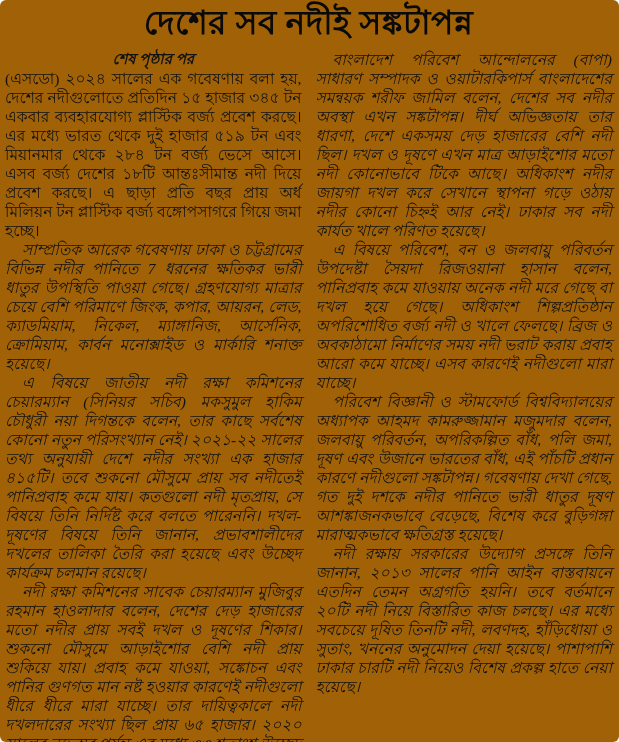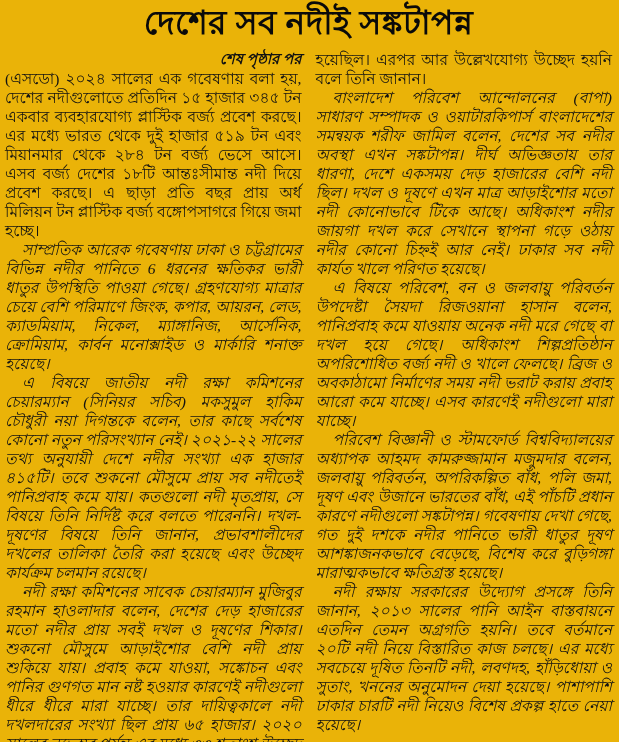--- a/index.html
+++ b/index.html
@@ -4,26 +4,27 @@
 <style>
   html, body {
     margin: 0;
     padding: 0;
     background: #ffffff;
   }
   .page {
     position: relative;
     width: 619px;
     height: 742px;
-    background: #eab308;
+    background: #a16207;
     color: #121212;
     font-family: "Liberation Serif", "DejaVu Serif", serif;
     overflow: hidden;
     box-sizing: border-box;
     padding: 2px 7px 4px 5px;
+    border-radius: 6px;
   }
   .headline {
     text-align: center;
     font-size: 33px;
     font-weight: bold;
     line-height: 42px;
     letter-spacing: 0.5px;
     margin: 0 0 6px 0;
     color: #0a0a0a;
   }
@@ -37,50 +38,49 @@
     min-width: 0;
     font-size: 15.5px;
     line-height: 19px;
     text-align: justify;
   }
   .continuation {
     font-weight: bold;
     font-style: italic;
     font-size: 15px;
     line-height: 19px;
-    text-align: right;
+    text-align: center;
   }
   .para {
     margin: 0;
   }
   .para.indent {
     text-indent: 17px;
     font-style: italic;
   }
 </style>
 </head>
 <body>
 
 <div class="page">
   <h1 class="headline">দেশের সব নদীই সঙ্কটাপন্ন</h1>
 
   <div class="columns">
     <div class="col">
       <div class="continuation">শেষ পৃষ্ঠার পর</div>
       <div>
           <p class="para">(এসডো) ২০২৪ সালের এক গবেষণায় বলা হয়, দেশের নদীগুলোতে প্রতিদিন ১৫ হাজার ৩৪৫ টন একবার ব্যবহারযোগ্য প্লাস্টিক বর্জ্য প্রবেশ করছে। এর মধ্যে ভারত থেকে দুই হাজার ৫১৯ টন এবং মিয়ানমার থেকে ২৮৪ টন বর্জ্য ভেসে আসে। এসব বর্জ্য দেশের ১৮টি আন্তঃসীমান্ত নদী দিয়ে প্রবেশ করছে। এ ছাড়া প্রতি বছর প্রায় অর্ধ মিলিয়ন টন প্লাস্টিক বর্জ্য বঙ্গোপসাগরে গিয়ে জমা হচ্ছে।</p>
-          <p class="para indent">সাম্প্রতিক আরেক গবেষণায় ঢাকা ও চট্টগ্রামের বিভিন্ন নদীর পানিতে 6 ধরনের ক্ষতিকর ভারী ধাতুর উপস্থিতি পাওয়া গেছে। গ্রহণযোগ্য মাত্রার চেয়ে বেশি পরিমাণে জিংক, কপার, আয়রন, লেড, ক্যাডমিয়াম, নিকেল, ম্যাঙ্গানিজ, আর্সেনিক, ক্রোমিয়াম, কার্বন মনোক্সাইড ও মার্কারি শনাক্ত হয়েছে।</p>
+          <p class="para indent">সাম্প্রতিক আরেক গবেষণায় ঢাকা ও চট্টগ্রামের বিভিন্ন নদীর পানিতে 7 ধরনের ক্ষতিকর ভারী ধাতুর উপস্থিতি পাওয়া গেছে। গ্রহণযোগ্য মাত্রার চেয়ে বেশি পরিমাণে জিংক, কপার, আয়রন, লেড, ক্যাডমিয়াম, নিকেল, ম্যাঙ্গানিজ, আর্সেনিক, ক্রোমিয়াম, কার্বন মনোক্সাইড ও মার্কারি শনাক্ত হয়েছে।</p>
           <p class="para indent">এ বিষয়ে জাতীয় নদী রক্ষা কমিশনের চেয়ারম্যান (সিনিয়র সচিব) মকসুমুল হাকিম চৌধুরী নয়া দিগন্তকে বলেন, তার কাছে সর্বশেষ কোনো নতুন পরিসংখ্যান নেই। ২০২১-২২ সালের তথ্য অনুযায়ী দেশে নদীর সংখ্যা এক হাজার ৪১৫টি। তবে শুকনো মৌসুমে প্রায় সব নদীতেই পানিপ্রবাহ কমে যায়। কতগুলো নদী মৃতপ্রায়, সে বিষয়ে তিনি নির্দিষ্ট করে বলতে পারেননি। দখল-দূষণের বিষয়ে তিনি জানান, প্রভাবশালীদের দখলের তালিকা তৈরি করা হয়েছে এবং উচ্ছেদ কার্যক্রম চলমান রয়েছে।</p>
           <p class="para indent">নদী রক্ষা কমিশনের সাবেক চেয়ারম্যান মুজিবুর রহমান হাওলাদার বলেন, দেশের দেড় হাজারের মতো নদীর প্রায় সবই দখল ও দূষণের শিকার। শুকনো মৌসুমে আড়াইশোর বেশি নদী প্রায় শুকিয়ে যায়। প্রবাহ কমে যাওয়া, সঙ্কোচন এবং পানির গুণগত মান নষ্ট হওয়ার কারণেই নদীগুলো ধীরে ধীরে মারা যাচ্ছে। তার দায়িত্বকালে নদী দখলদারের সংখ্যা ছিল প্রায় ৬৫ হাজার। ২০২০ সালের নভেম্বর পর্যন্ত এর মধ্যে ৩৩ শতাংশ উচ্ছেদ করা সম্ভব</p>
         </div>
     </div>
 
     <div class="col">
       <div>
-          <p class="para">হয়েছিল। এরপর আর উল্লেখযোগ্য উচ্ছেদ হয়নি বলে তিনি জানান।</p>
           <p class="para indent">বাংলাদেশ পরিবেশ আন্দোলনের (বাপা) সাধারণ সম্পাদক ও ওয়াটারকিপার্স বাংলাদেশের সমন্বয়ক শরীফ জামিল বলেন, দেশের সব নদীর অবস্থা এখন সঙ্কটাপন্ন। দীর্ঘ অভিজ্ঞতায় তার ধারণা, দেশে একসময় দেড় হাজারের বেশি নদী ছিল। দখল ও দূষণে এখন মাত্র আড়াইশোর মতো নদী কোনোভাবে টিকে আছে। অধিকাংশ নদীর জায়গা দখল করে সেখানে স্থাপনা গড়ে ওঠায় নদীর কোনো চিহ্নই আর নেই। ঢাকার সব নদী কার্যত খালে পরিণত হয়েছে।</p>
           <p class="para indent">এ বিষয়ে পরিবেশ, বন ও জলবায়ু পরিবর্তন উপদেষ্টা সৈয়দা রিজওয়ানা হাসান বলেন, পানিপ্রবাহ কমে যাওয়ায় অনেক নদী মরে গেছে বা দখল হয়ে গেছে। অধিকাংশ শিল্পপ্রতিষ্ঠান অপরিশোধিত বর্জ্য নদী ও খালে ফেলছে। ব্রিজ ও অবকাঠামো নির্মাণের সময় নদী ভরাট করায় প্রবাহ আরো কমে যাচ্ছে। এসব কারণেই নদীগুলো মারা যাচ্ছে।</p>
           <p class="para indent">পরিবেশ বিজ্ঞানী ও স্টামফোর্ড বিশ্ববিদ্যালয়ের অধ্যাপক আহমদ কামরুজ্জামান মজুমদার বলেন, জলবায়ু পরিবর্তন, অপরিকল্পিত বাঁধ, পলি জমা, দূষণ এবং উজানে ভারতের বাঁধ, এই পাঁচটি প্রধান কারণে নদীগুলো সঙ্কটাপন্ন। গবেষণায় দেখা গেছে, গত দুই দশকে নদীর পানিতে ভারী ধাতুর দূষণ আশঙ্কাজনকভাবে বেড়েছে, বিশেষ করে বুড়িগঙ্গা মারাত্মকভাবে ক্ষতিগ্রস্ত হয়েছে।</p>
           <p class="para indent">নদী রক্ষায় সরকারের উদ্যোগ প্রসঙ্গে তিনি জানান, ২০১৩ সালের পানি আইন বাস্তবায়নে এতদিন তেমন অগ্রগতি হয়নি। তবে বর্তমানে ২০টি নদী নিয়ে বিস্তারিত কাজ চলছে। এর মধ্যে সবচেয়ে দূষিত তিনটি নদী, লবণদহ, হাঁড়িধোয়া ও সুতাং, খননের অনুমোদন দেয়া হয়েছে। পাশাপাশি ঢাকার চারটি নদী নিয়েও বিশেষ প্রকল্প হাতে নেয়া হয়েছে।</p>
         </div>
     </div>
   </div>
 </div>
 
 </body></html>

